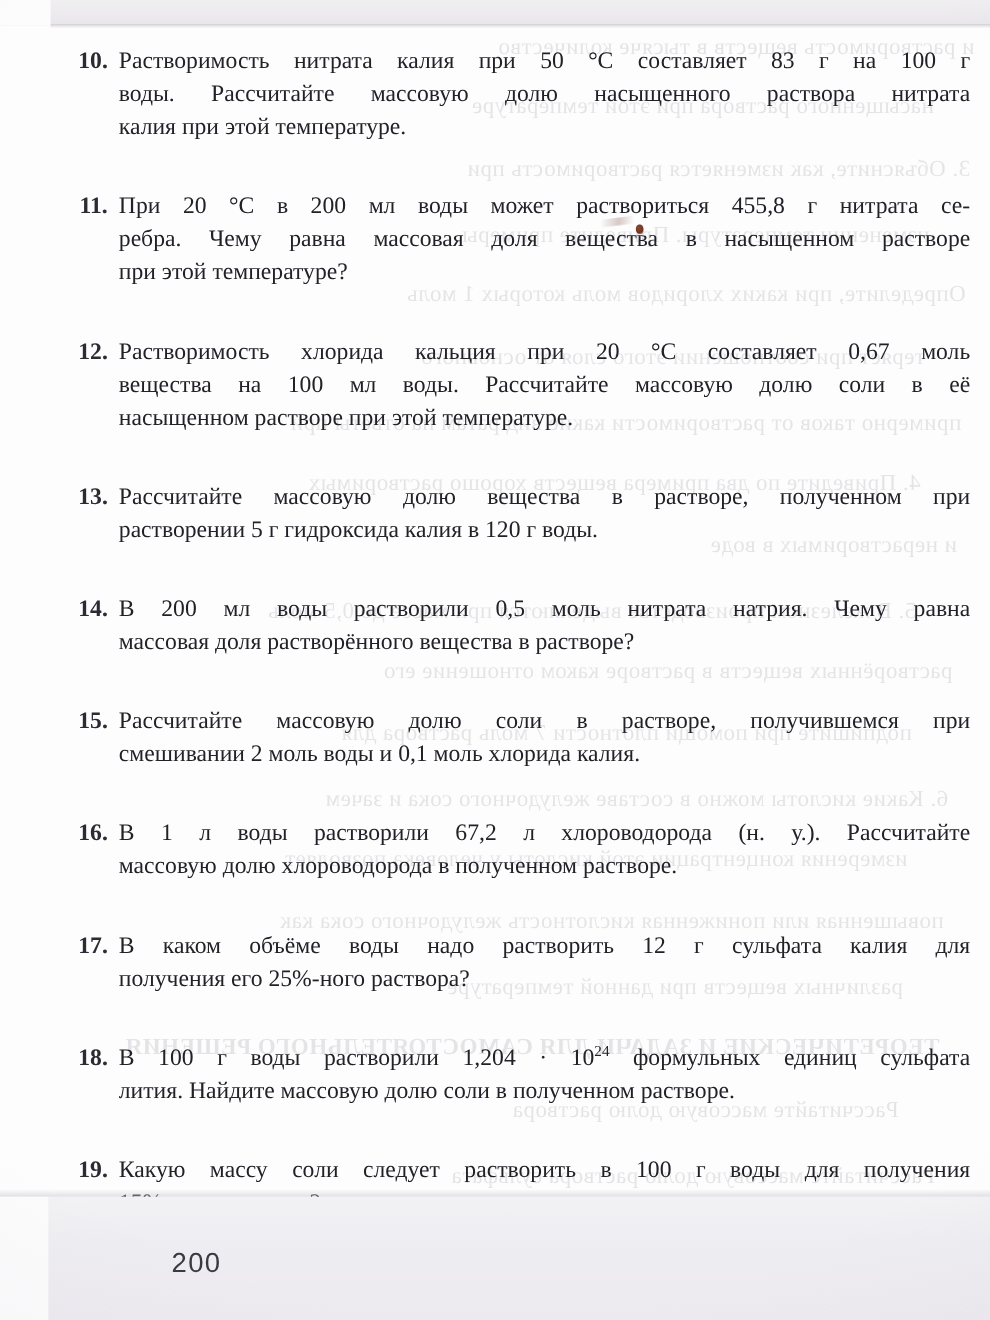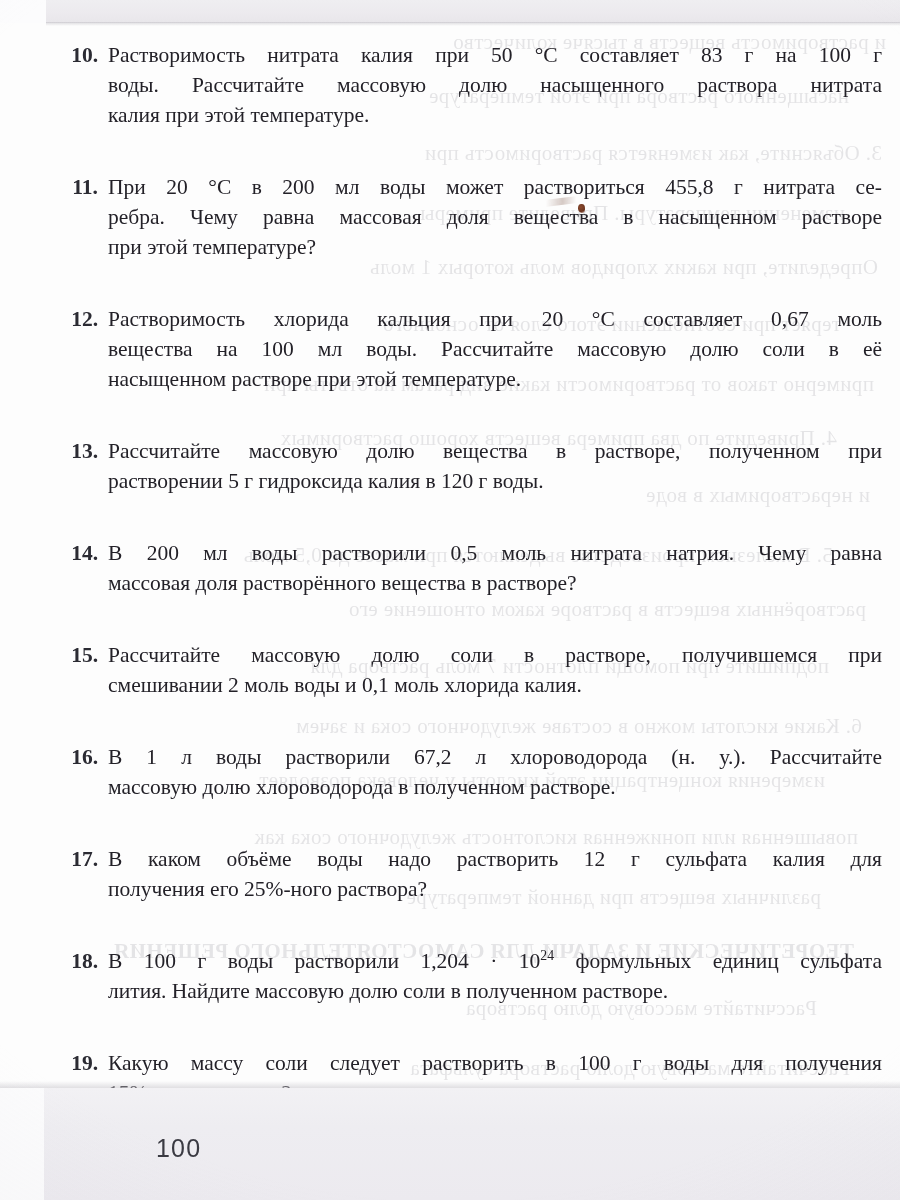--- a/index.html
+++ b/index.html
@@ -287,15 +287,15 @@
   <div class="edge-top"></div>
   <div class="edge-top-left"></div>
   <div class="edge-top-shadow"></div>
 
   <div class="edge-bottom-shadow"></div>
   <div class="edge-bottom"></div>
   <div class="edge-bottom-left"></div>
 
   <div class="grain"></div>
 
-  <div id="folio">100</div>
+  <div id="folio">200</div>
 
 </div>
 
 </body></html>

